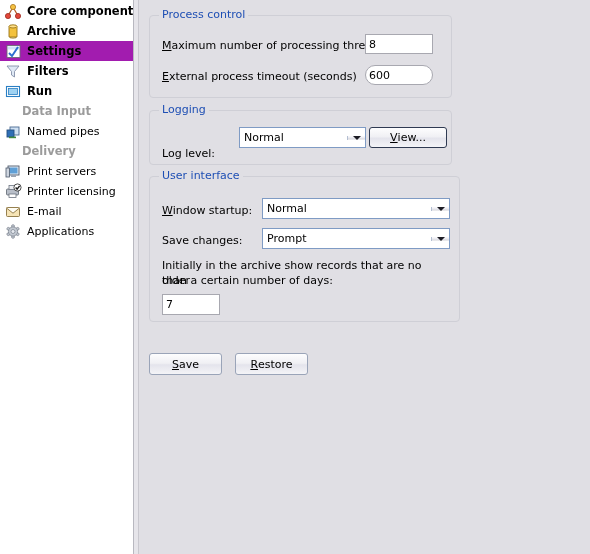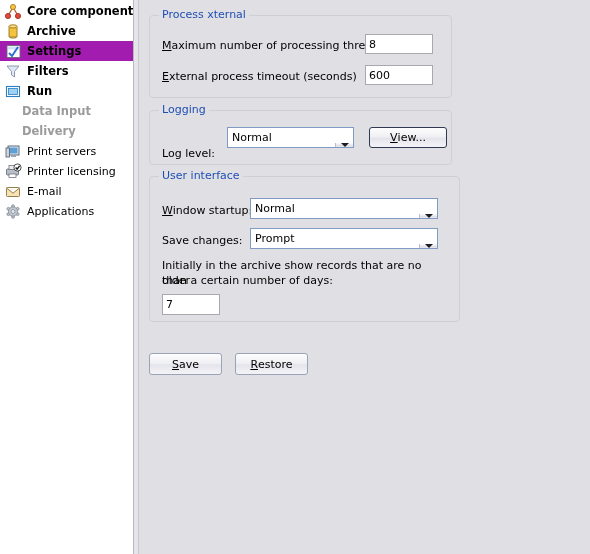--- a/index.html
+++ b/index.html
@@ -140,22 +140,23 @@
     white-space: nowrap;
     overflow: hidden;
   }
 
   .combo {
     position: absolute;
     background: #ffffff;
     border: 1px solid #7f9bc4;
     box-sizing: border-box;
     display: flex;
-    align-items: flex-end;
+    align-items: center;
     overflow: hidden;
+    margin-left: 12px;
   }
   .combo .combo-text {
     flex: 1 1 auto;
     font-size: 11px;
     color: #000000;
     line-height: 18px;
     padding-left: 4px;
     white-space: nowrap;
     overflow: hidden;
   }
@@ -257,20 +258,30 @@
           <rect x="4.5" y="5.5" width="9" height="6" fill="#9fd2f2" stroke="#2a7fc4" stroke-width="0.8"></rect>
         </svg>
       </span>
       <span class="nav-label">Run</span>
     </div>
 
     <div class="group-header">Data Input</div>
 
 
 
+    <div class="nav-item sub">
+      <span class="nav-icon">
+        <svg width="18" height="17" viewBox="0 0 18 17">
+          <rect x="6" y="4" width="9" height="8" fill="#cfe0f2" stroke="#4a6a92" stroke-width="0.9"></rect>
+          <rect x="3" y="7" width="7" height="7" fill="#2f6fb5" stroke="#244f80" stroke-width="0.9"></rect>
+          <rect x="5" y="13.6" width="7" height="1.6" fill="#3f8a3f"></rect>
+        </svg>
+      </span>
+      <span class="nav-label">Named pipes</span>
+    </div>
 
     <div class="group-header">Delivery</div>
 
     <div class="nav-item sub">
       <span class="nav-icon">
         <svg width="18" height="17" viewBox="0 0 18 17">
           <rect x="4" y="3" width="11" height="9" fill="#e7edf5" stroke="#4e5a6c" stroke-width="0.9"></rect>
           <rect x="5.5" y="4.5" width="8" height="6" fill="#5f9fd6"></rect>
           <rect x="7" y="12" width="5" height="2" fill="#9aa4b2"></rect>
           <rect x="2" y="5" width="3.5" height="9" fill="#cfd6e0" stroke="#4e5a6c" stroke-width="0.8"></rect>
@@ -317,27 +328,27 @@
       <span class="nav-label">Applications</span>
     </div>
 
   </div>
 
   <div class="splitter"></div>
 
   <div class="main">
 
     <div class="groupbox" id="gb-process">
-      <span class="legend">Process xternal</span>
+      <span class="legend">Process control</span>
 
       <span class="row-label" style="left:12px; top:23px;"><span class="acc">M</span><span>aximum number of processing threads:</span></span>
       <div class="textbox" style="left:215px; top:18px; width:68px; height:20px;">8</div>
 
       <span class="row-label" style="left:12px; top:54px;"><span class="acc">E</span><span>xternal process timeout (seconds)</span></span>
-      <div class="textbox" style="left:215px; top:49px; width:68px; height:20px;">600</div>
+      <div class="textbox" style="left:215px; top:49px; width:68px; height:20px;border-radius:10px;">600</div>
     </div>
 
     <div class="groupbox" id="gb-logging">
       <span class="legend">Logging</span>
 
       <span class="row-label" style="left:12px; top:36px;">Log level:</span>
 
       <div class="combo" style="left:77px; top:16px; width:127px; height:21px;">
         <span class="combo-text">Normal</span>
         <span class="combo-btn">

